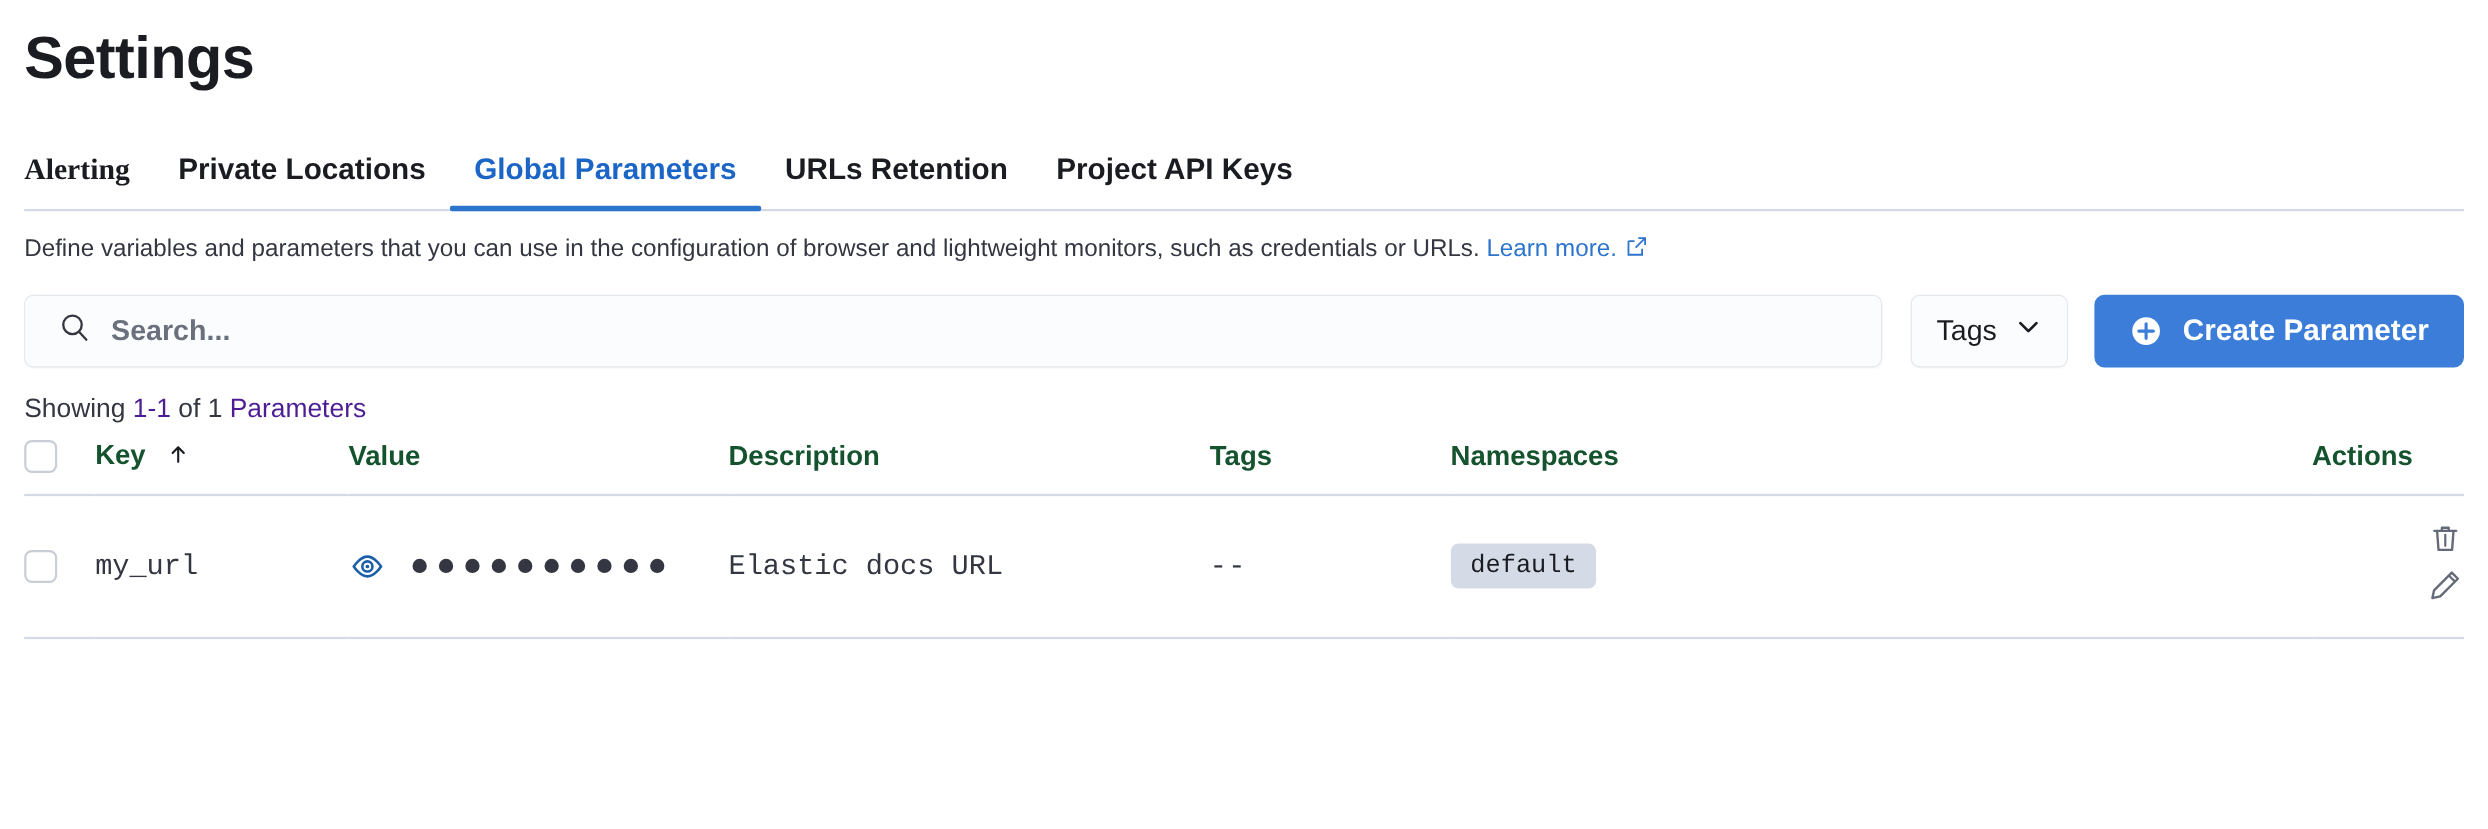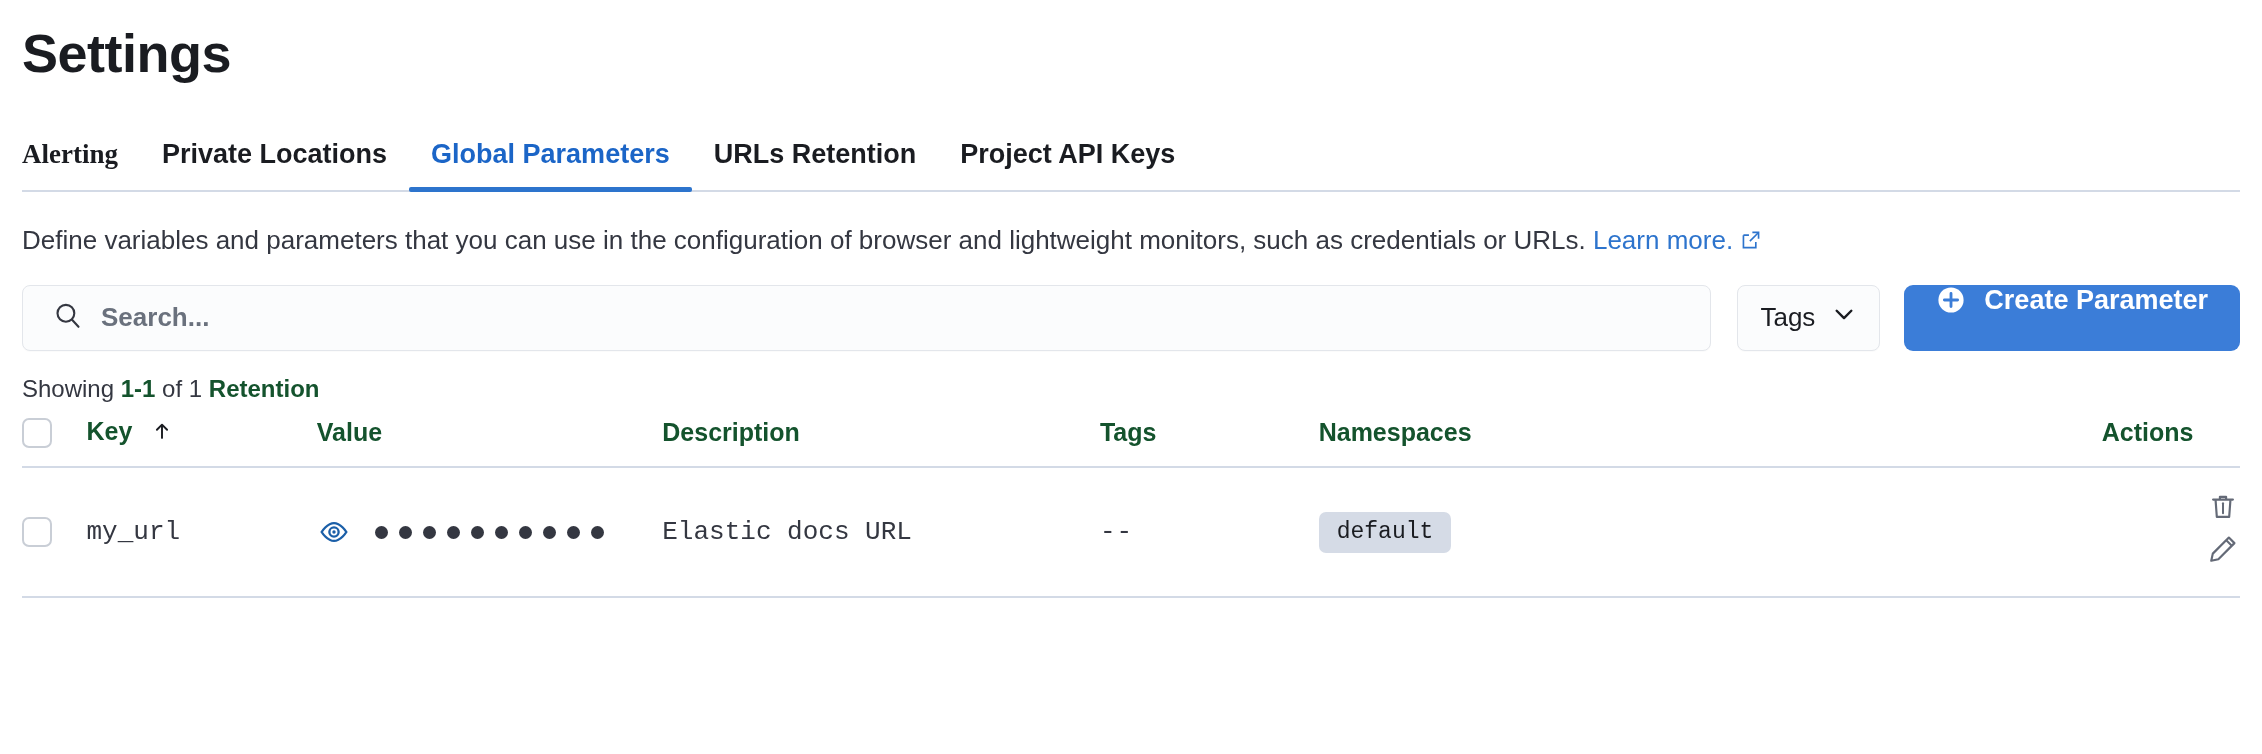--- a/index.html
+++ b/index.html
@@ -62,24 +62,24 @@
     left: 0;
     right: 0;
     bottom: -2px;
     height: 5px;
     background: #2d74cd;
     border-radius: 2px;
   }
 
   
   .description {
-    font-size: 26px;
+    font-size: 22px;
     line-height: 1.26;
     color: #343741;
-    margin-top: 32px;
+    margin-top: 20px;
     max-width: 2222px;
   }
   .description .link {
     color: #2d74cd;
     text-decoration: none;
     cursor: pointer;
   }
   .ext-icon {
     display: inline-block;
     vertical-align: -2px;
@@ -143,37 +143,38 @@
   }
 
   .create-btn {
     flex: 0 0 auto;
     height: 66px;
     background: #3b7dd8;
     border: none;
     border-radius: 9px;
     box-sizing: border-box;
     display: flex;
+    align-items: center;
     gap: 18px;
     padding: 0 32px;
     color: #ffffff;
     font-family: "Liberation Sans", sans-serif;
     font-size: 27px;
     font-weight: 700;
     cursor: pointer;
   }
 
   
   .showing {
     margin-top: 26px;
     font-size: 24px;
     color: #343741;
     line-height: 1;
   }
-  .showing b { font-weight: 700; color: #14532d; }
+  .showing b { font-weight: 400; color: #4c1d95; }
 
   
   table.params {
     width: 100%;
     border-collapse: collapse;
     margin-top: 16px;
     table-layout: fixed;
   }
   table.params th {
     text-align: left;
@@ -305,21 +306,21 @@
         <svg width="30" height="30" viewBox="0 0 20 20" xmlns="http://www.w3.org/2000/svg">
           <circle cx="10" cy="10" r="8.4" fill="#ffffff"></circle>
           <path d="M10 5.6v8.8M5.6 10h8.8" stroke="#3b7dd8" stroke-width="1.9" stroke-linecap="round"></path>
         </svg>
       </span>
       <span>Create Parameter</span>
     </button>
   </div>
 
   <div class="showing">
-    <span>Showing </span><b>1-1</b><span> of 1 </span><b>Retention</b>
+    <span>Showing </span><b>1-1</b><span> of 1 </span><b>Parameters</b>
   </div>
 
   <table class="params">
     <colgroup>
       <col class="col-check">
         <col class="col-key">
         <col class="col-value">
         <col class="col-desc">
       <col class="col-tags">
         <col class="col-ns">

